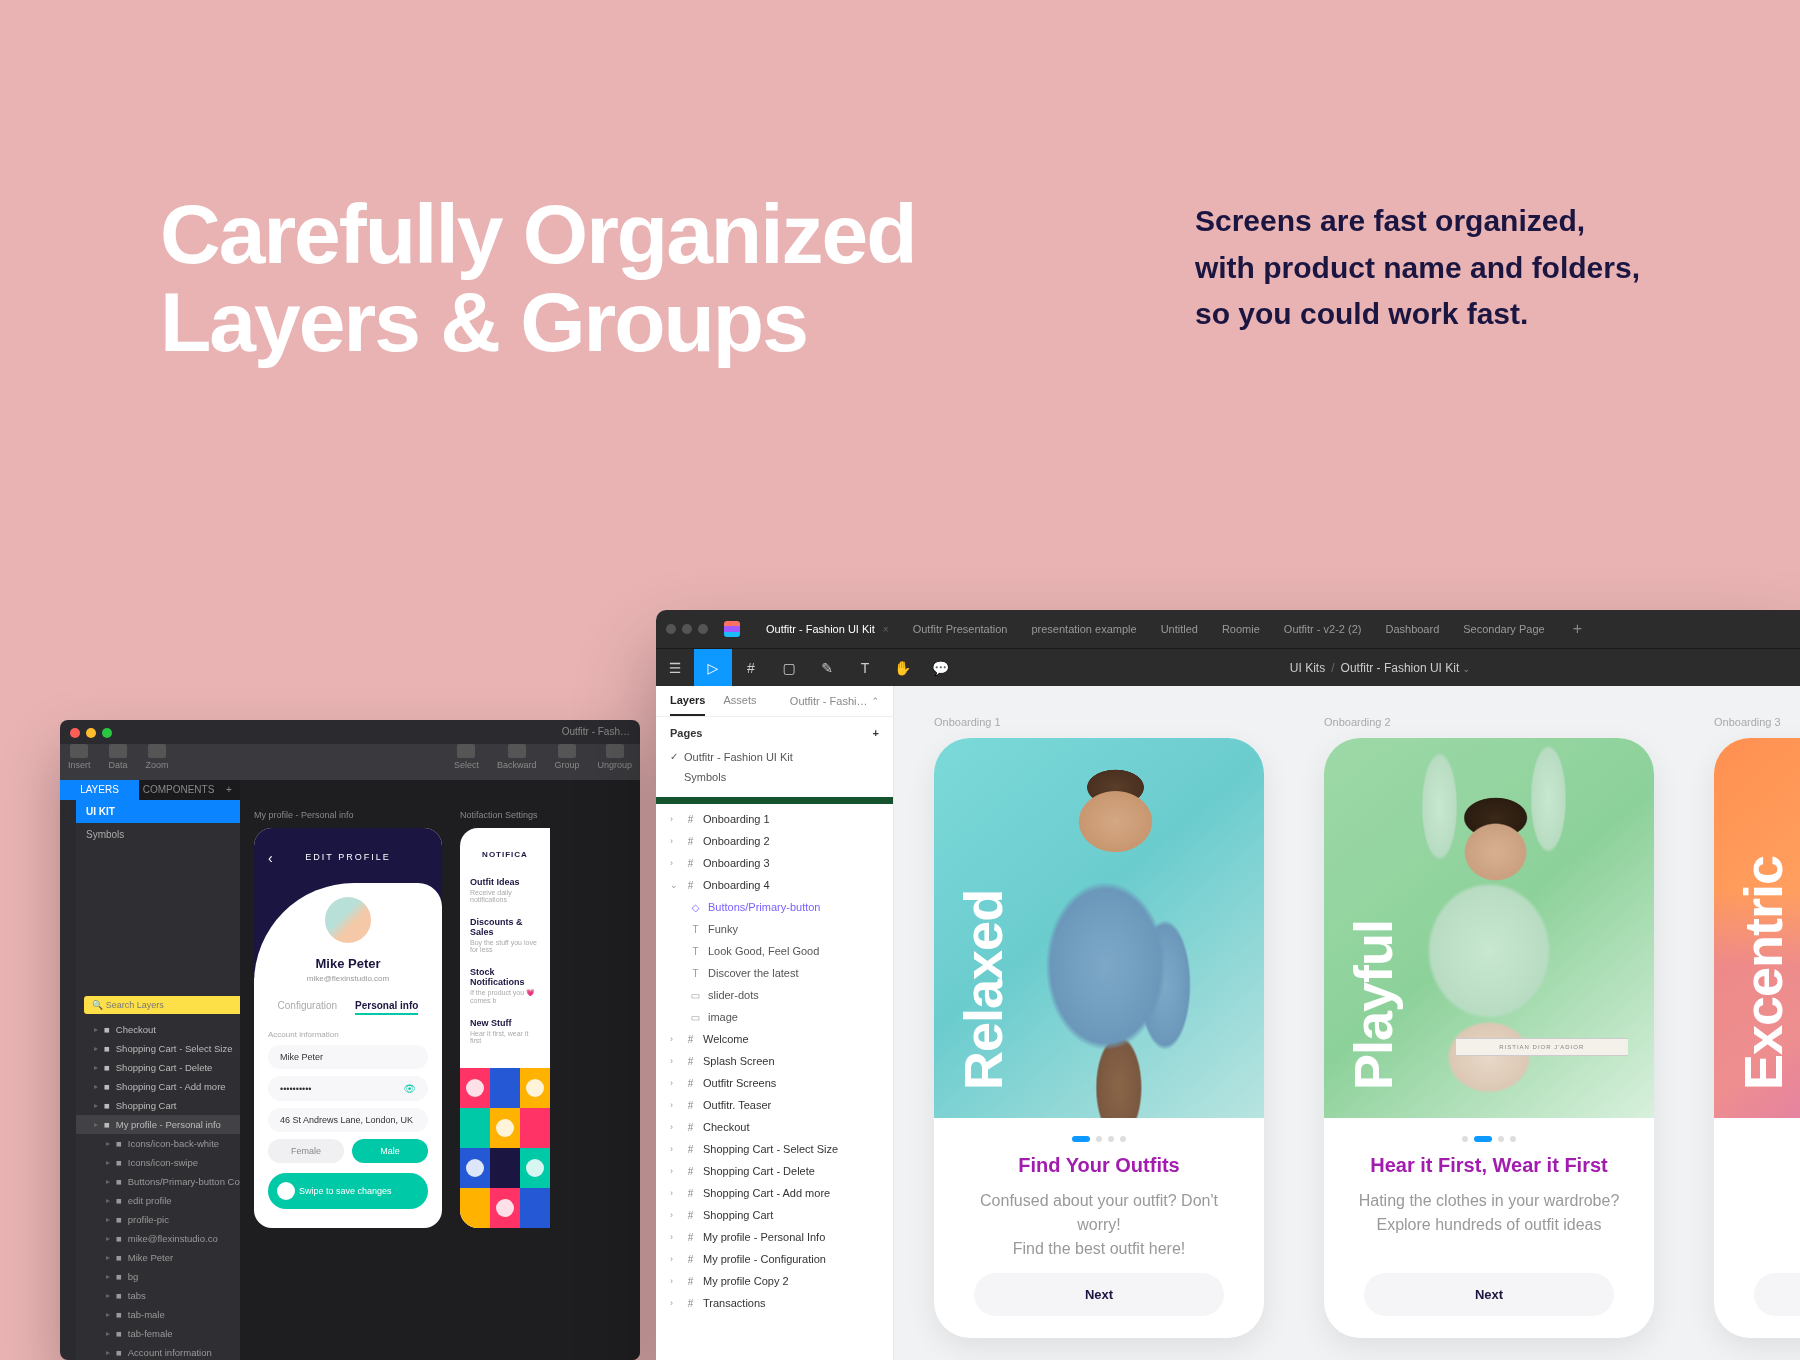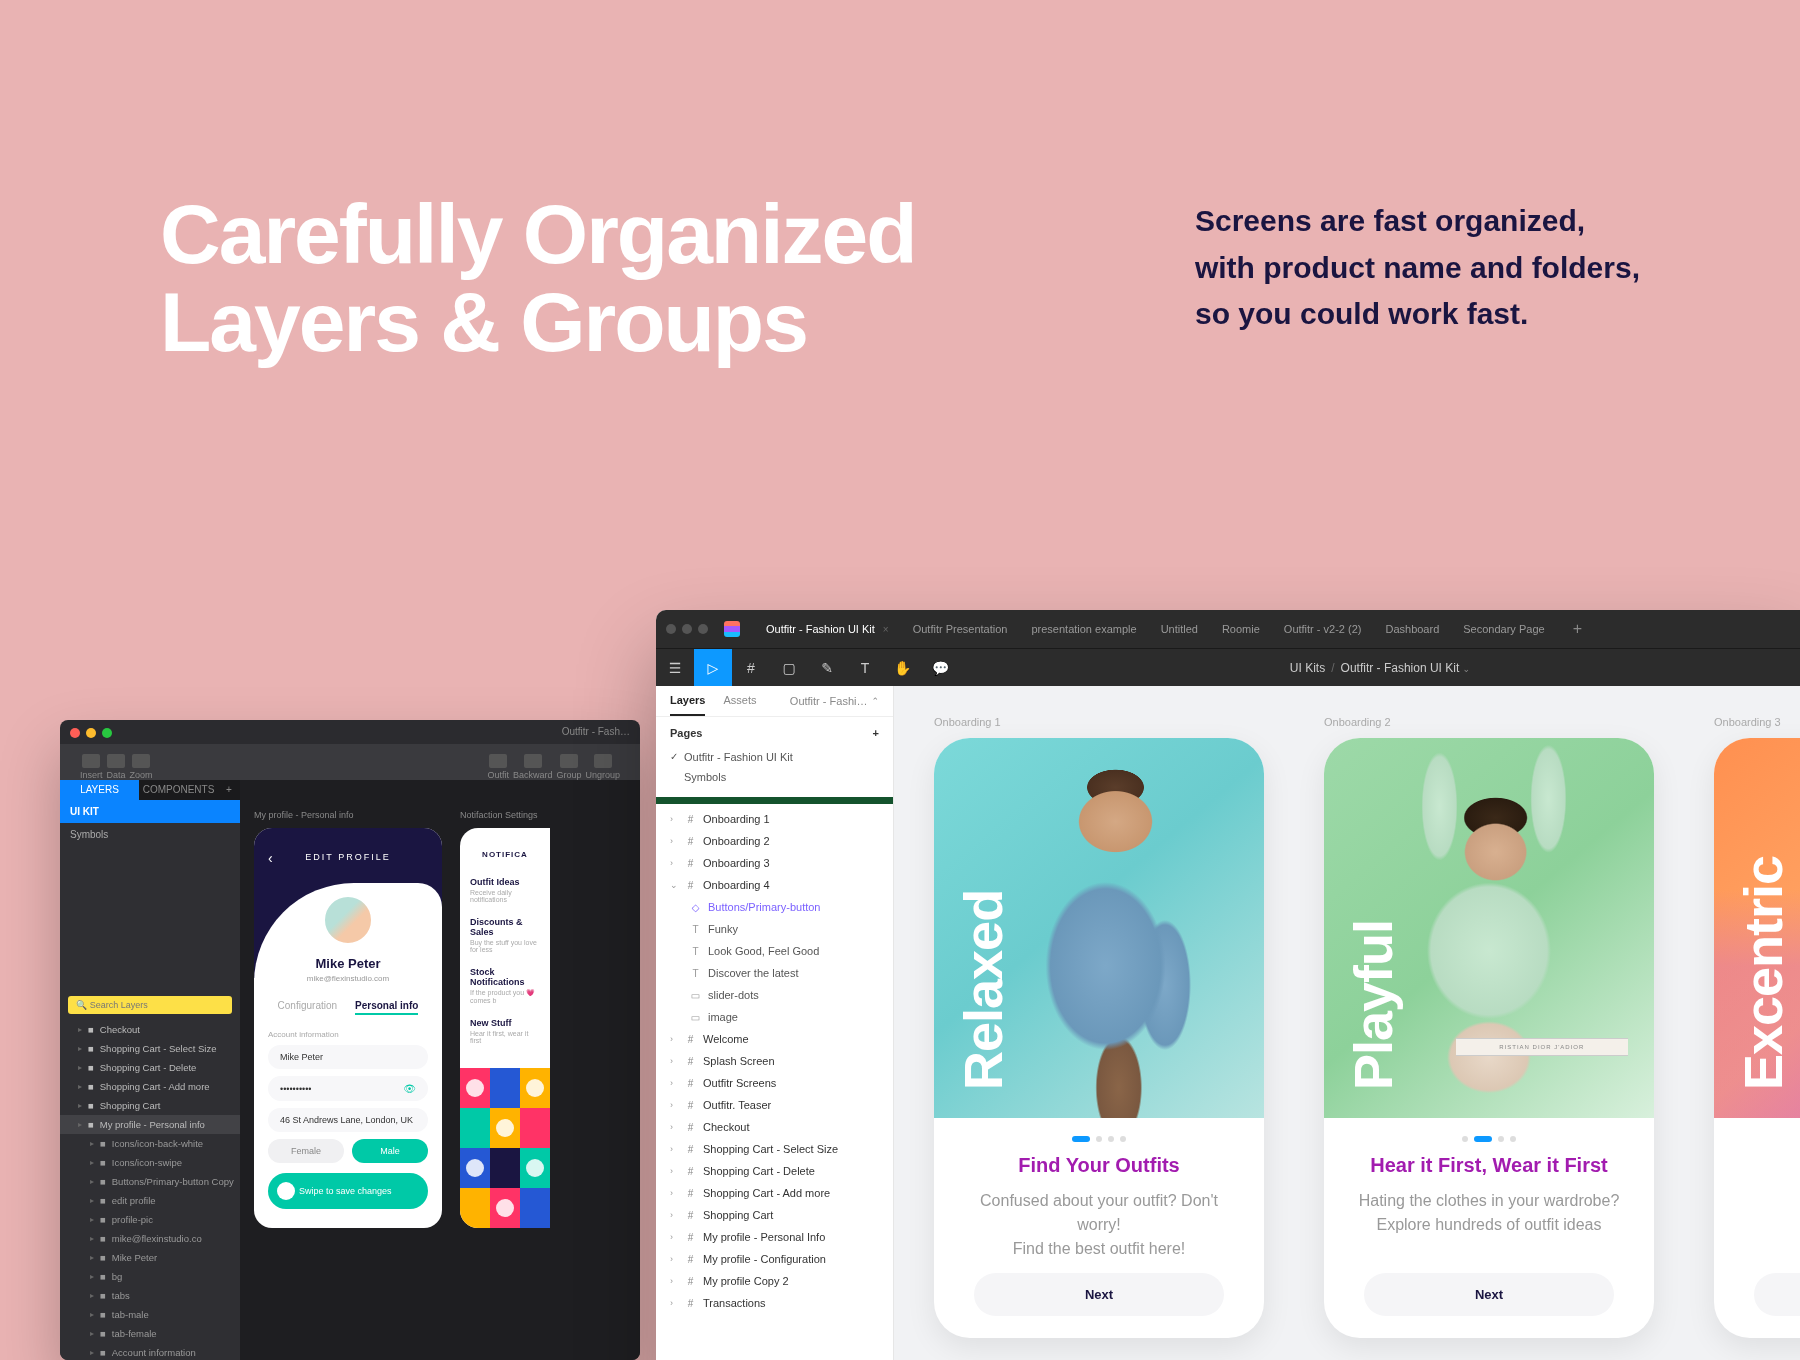--- a/index.html
+++ b/index.html
@@ -7,27 +7,27 @@
 .hero{position:absolute;left:160px;top:190px;right:160px;display:flex;justify-content:space-between;align-items:flex-start}
 .hero-title{font-size:84px;font-weight:800;color:#fff;line-height:1.05;letter-spacing:-2px}
 .hero-sub{font-size:30px;font-weight:600;color:#1a1541;line-height:1.55;margin-top:8px;max-width:580px}
 
 
 .sketch{position:absolute;left:60px;top:720px;width:580px;height:640px;background:#2b2b2f;border-radius:8px;box-shadow:0 30px 60px rgba(0,0,0,.25);overflow:hidden;color:#ccc;font-size:11px}
 .sk-traffic{position:absolute;left:10px;top:8px;display:flex;gap:6px}
 .sk-traffic span{width:10px;height:10px;border-radius:50%}
 .sk-r{background:#ff5f57}.sk-y{background:#febc2e}.sk-g{background:#28c840}
 .sk-title{position:absolute;top:6px;right:10px;font-size:10px;color:#888}
-.sk-tool{position:absolute;top:24px;left:0;right:0;height:36px;background:#3a3a3e;display:flex;align-items:flex-end;padding:0 20px;gap:4px;font-size:9px;color:#888}
+.sk-tool{position:absolute;top:24px;left:0;right:0;height:36px;background:#3a3a3e;display:flex;align-items:flex-start;padding:0 8px;gap:18px;font-size:9px;color:#888}
 .sk-tool .grp{display:flex;flex-direction:column;align-items:center;gap:2px}
 .sk-tool .ico{width:18px;height:14px;background:#555;border-radius:2px}
 .sk-tabs{position:absolute;top:60px;left:0;width:180px;height:20px;background:#1a1a1c;display:flex;font-size:10px}
 .sk-tabs div{flex:1;text-align:center;padding:4px 0;color:#888}
 .sk-tabs .on{background:#0a84ff;color:#fff}
-.sk-side{position:absolute;top:80px;left:0;width:180px;bottom:0;background:#2f2f33}
+.sk-side{position:absolute;top:80px;left:16px;width:180px;bottom:0;background:#2f2f33}
 .sk-side-top{padding:6px 10px;background:#0a84ff;color:#fff;font-size:10px;font-weight:600}
 .sk-side-sym{padding:6px 10px;font-size:10px;color:#aaa}
 .sk-search{margin:150px 8px 4px;background:#fde047;border-radius:3px;padding:4px 8px;font-size:9px;color:#777}
 .sk-layers{padding:2px 0}
 .sk-li{padding:4px 8px 4px 18px;font-size:9.5px;color:#bbb;display:flex;align-items:center;gap:6px;white-space:nowrap}
 .sk-li.sel{background:#424246}
 .sk-li .ar{color:#666;font-size:8px}
 .sk-li.sub{padding-left:30px;color:#999}
 .sk-canvas{position:absolute;left:180px;top:60px;right:0;bottom:0;background:#1e1e21;padding:30px 14px;display:flex;gap:18px}
 .sk-art{flex:0 0 188px}
@@ -162,21 +162,21 @@
         <div class="ico"></div>
         <span>Data</span>
       </div>
     <div class="grp">
         <div class="ico"></div>
         <span>Zoom</span>
       </div>
     <div style="flex:1"></div>
     <div class="grp">
         <div class="ico"></div>
-        <span>Outfit</span>
+        <span>Select</span>
       </div>
     <div class="grp">
         <div class="ico"></div>
         <span>Backward</span>
       </div>
     <div class="grp">
         <div class="ico"></div>
         <span>Group</span>
       </div>
     <div class="grp">

